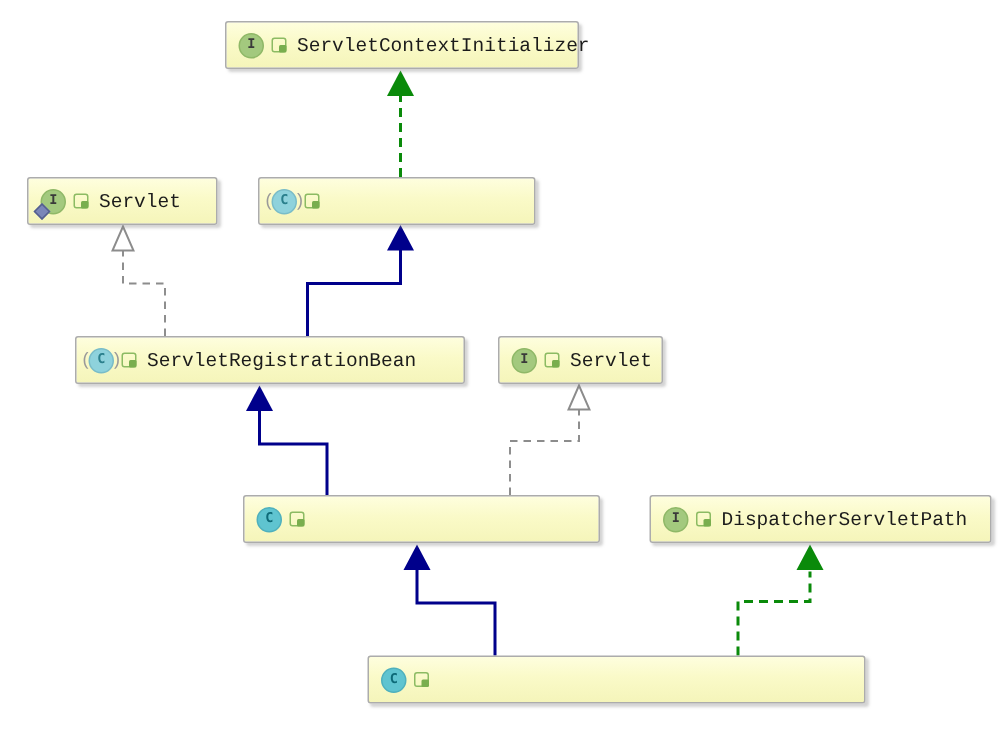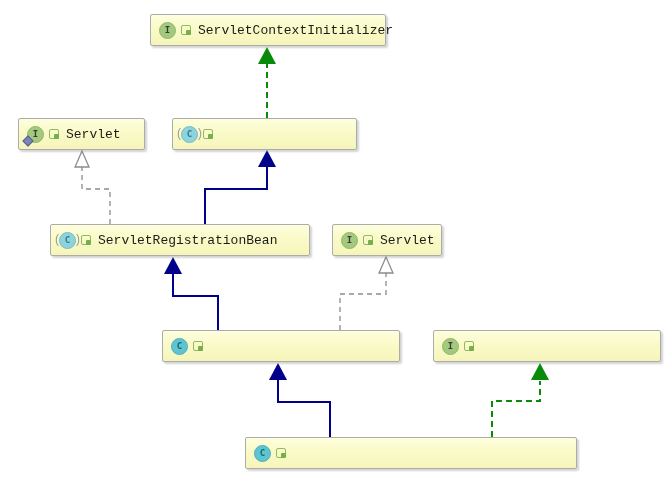--- a/index.html
+++ b/index.html
@@ -127,20 +127,21 @@
         <span>C</span>
       </span>
     <span class="mod"></span>
   </div>
 
   <div class="node" style="left:433px;top:330px;width:228px">
     <span class="ci iface">
         <span>I</span>
       </span>
     <span class="mod"></span>
+    <span class="lbl">DispatcherServletPath</span>
   </div>
 
   <div class="node" style="left:245px;top:437px;width:332px">
     <span class="ci cls">
         <span>C</span>
       </span>
     <span class="mod"></span>
   </div>
 
 </div>

